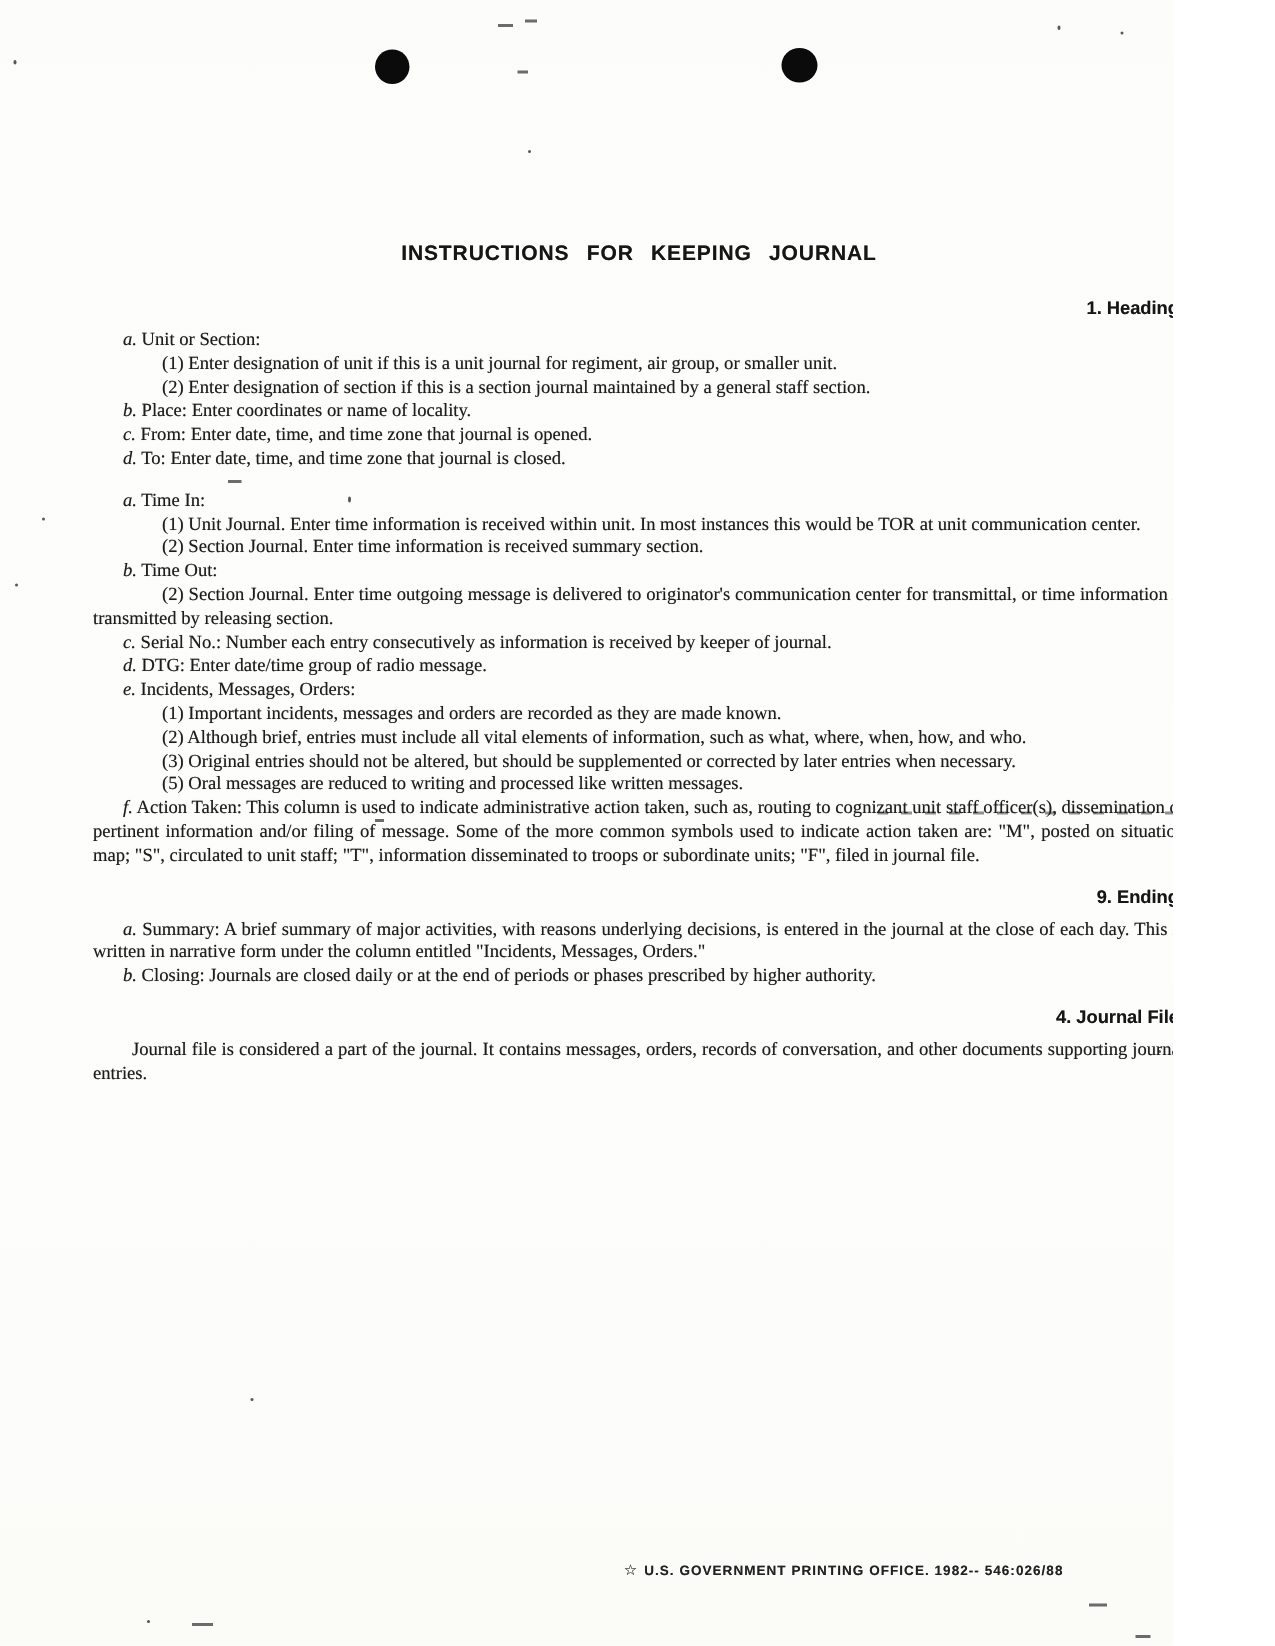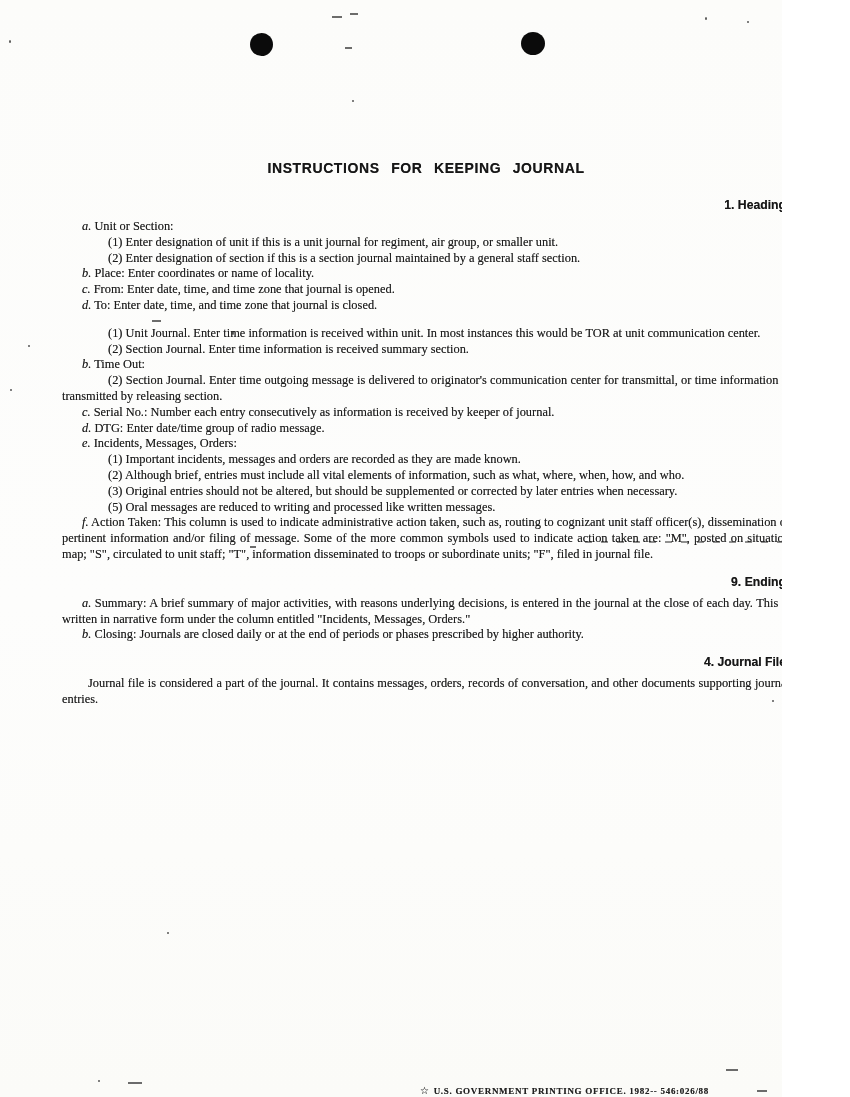--- a/index.html
+++ b/index.html
@@ -58,27 +58,26 @@
   }
   .li-a { text-indent: 20px; }
   .li-n { text-indent: 46px; }
   .li-p { text-indent: 26px; }
   .mt   { margin-top: 14px; }
   .li-a .lbl { font-style: italic; }
 
   .gpo-footer {
     position: absolute;
     top: 1041px; right: 73px;
-    font-family: Liberation Serif, serif;
+    font-family: Liberation Sans, sans-serif;
     font-weight: bold;
     font-size: 9px;
     letter-spacing: 0.7px;
     color: #222;
     text-shadow: 0 0 0.4px rgba(20,20,20,.5);
-    margin-top: 44px;
   }
   .gpo-footer .star { font-weight: normal; margin-right: 4px; font-size: 10px; }
 
   
   .a-dot, .a-dash, .a-dashline { position: absolute; }
   .a-dot  { background: #3a3a3a; border-radius: 50%; width: 2px; height: 2px; opacity: .85; }
   .a-dash { background: #474747; height: 1.5px; opacity: .8; }
   .a-dashline {
     height: 2px;
     background: repeating-linear-gradient(90deg, #565656 0 7px, transparent 7px 16px);
@@ -140,20 +139,24 @@
         <span class="lbl">c.</span>
         <span>From: Enter date, time, and time zone that journal is opened.</span>
       </p>
       <p class="li li-a">
         <span class="lbl">d.</span>
         <span>To: Enter date, time, and time zone that journal is closed.</span>
       </p>
     </div>
 
     <div class="section">
+      <p class="li li-a">
+        <span class="lbl">a.</span>
+        <span>Time In:</span>
+      </p>
       <p class="li li-n">
         <span class="lbl">(1)</span>
         <span>Unit Journal. Enter time information is received within unit. In most instances this would be TOR at unit communication center.</span>
       </p>
       <p class="li li-n">
         <span class="lbl">(2)</span>
         <span>Section Journal. Enter time information is received summary section.</span>
       </p>
       <p class="li li-a">
         <span class="lbl">b.</span>

